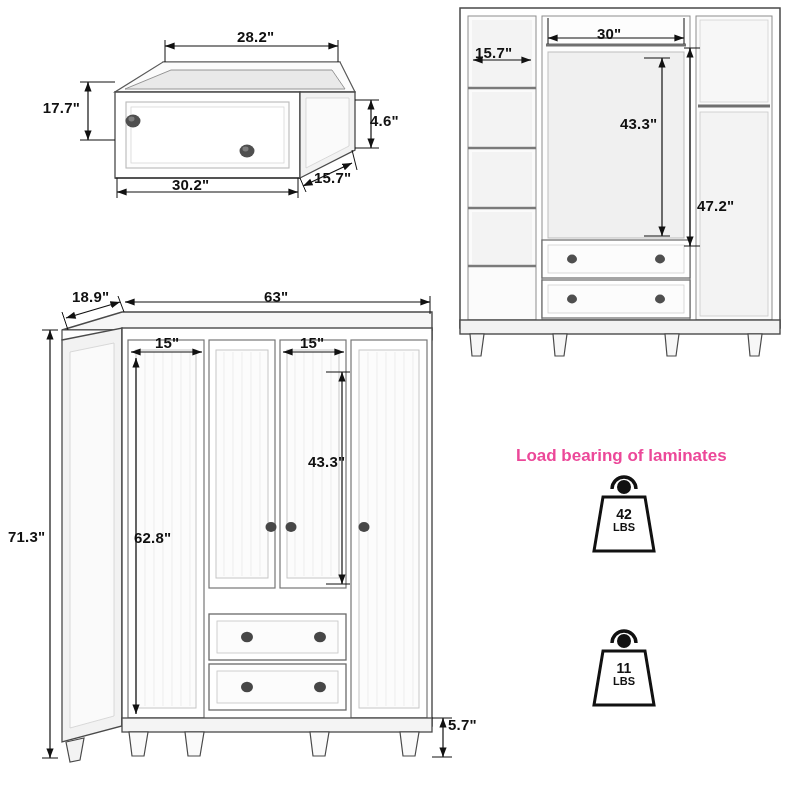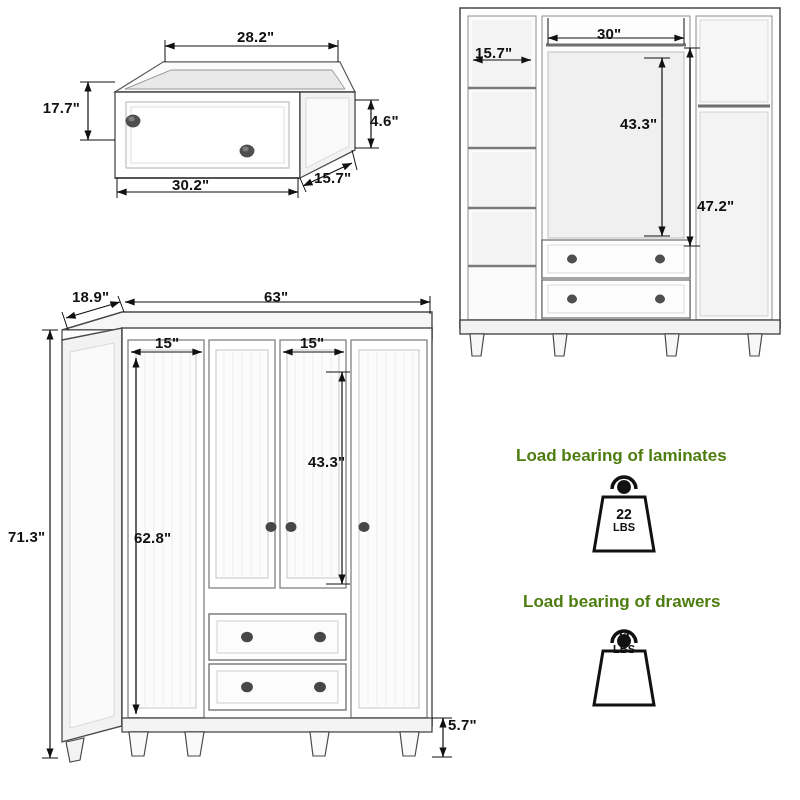--- a/index.html
+++ b/index.html
@@ -31,21 +31,21 @@
     font-size: 15px;
     font-weight: bold;
     color: #111111;
     white-space: nowrap;
     letter-spacing: 0.2px;
   }
   .load-title {
     position: absolute;
     font-size: 17px;
     font-weight: bold;
-    color: #4d7c0f;
+    color: #ec4899;
     white-space: nowrap;
   }
   .weight-text {
     position: absolute;
     font-size: 14px;
     font-weight: bold;
     color: #111111;
     text-align: center;
     width: 60px;
     white-space: nowrap;
@@ -311,23 +311,22 @@
   <div class="dim-label" style="left:264px; top:288px;">63"</div>
   <div class="dim-label" style="left:155px; top:334px;">15"</div>
   <div class="dim-label" style="left:300px; top:334px;">15"</div>
   <div class="dim-label" style="left:8px; top:528px;">71.3"</div>
   <div class="dim-label" style="left:134px; top:529px;">62.8"</div>
   <div class="dim-label" style="left:308px; top:453px;">43.3"</div>
   <div class="dim-label" style="left:448px; top:716px;">5.7"</div>
 
   <div class="load-title" style="left:516px; top:446px;">Load bearing of laminates</div>
   <div class="weight-text" style="left:594px; top:506px;">
-    <span>22</span>
+    <span>42</span>
     <span class="lbs">LBS</span>
   </div>
 
-  <div class="load-title" style="left:523px; top:592px;">Load bearing of drawers</div>
-  <div class="weight-text" style="left:594px; top:628px;">
+  <div class="weight-text" style="left:594px; top:660px;">
     <span>11</span>
     <span class="lbs">LBS</span>
   </div>
 
 </div>
 
 </body></html>

